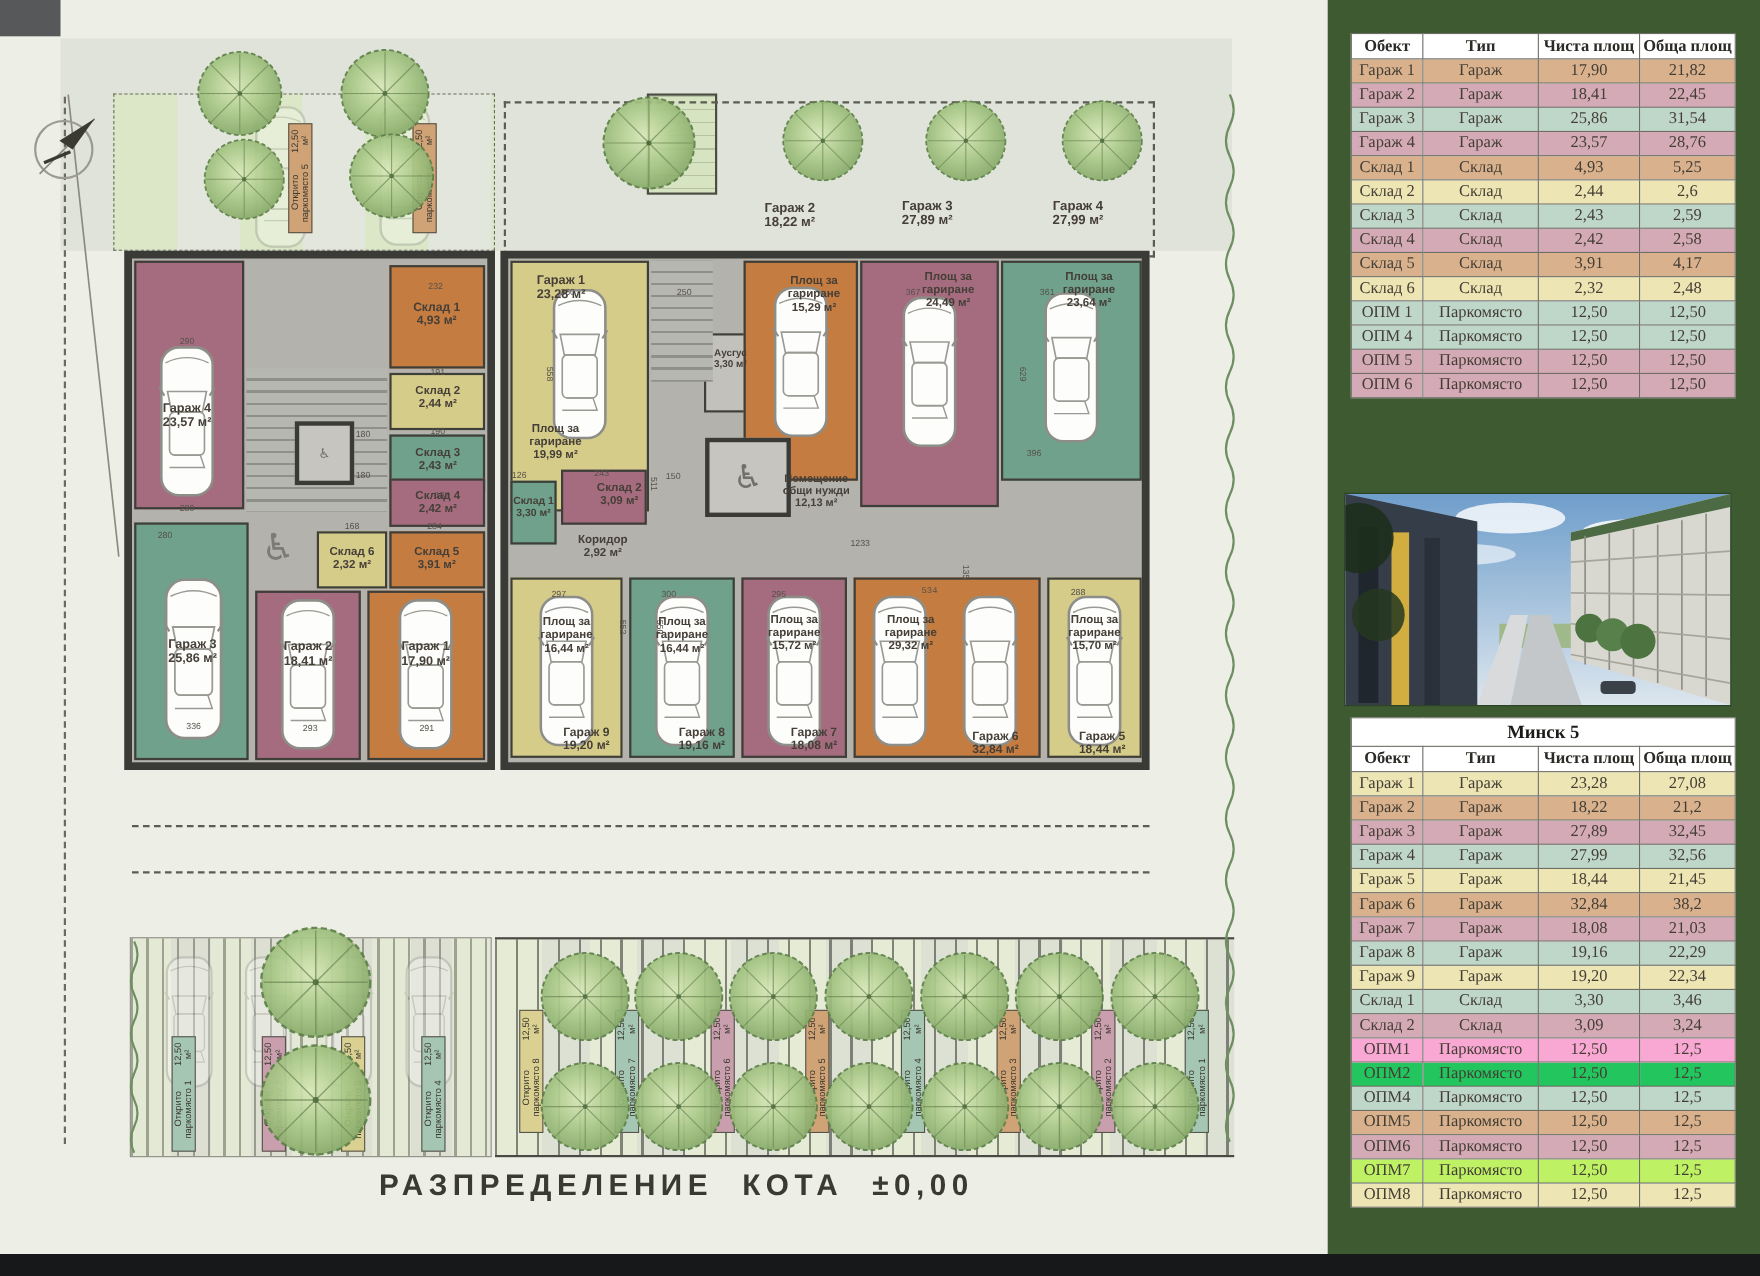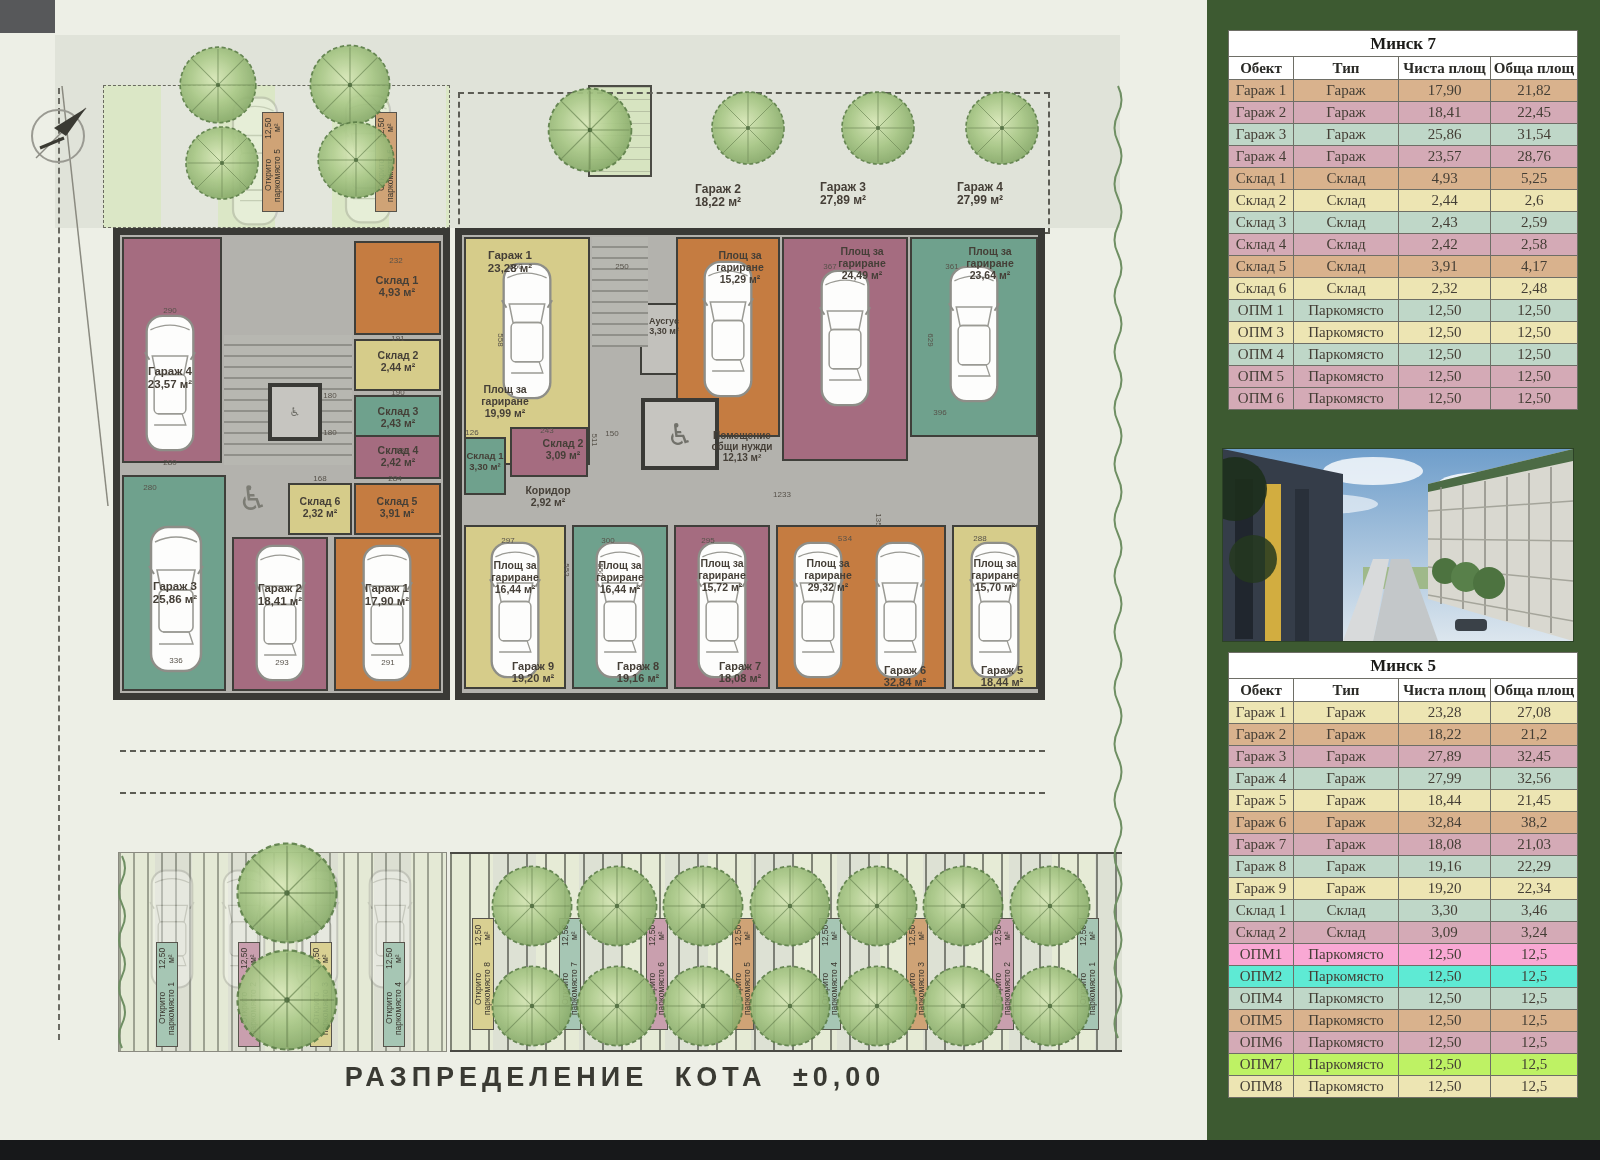--- a/index.html
+++ b/index.html
@@ -519,23 +519,20 @@
 
 <div class="abs" id="right-panel"></div>
 <table class="rt" style="left:1228px;top:30px">
     <colgroup>
       <col style="width:65px">
       <col style="width:105px">
       <col style="width:92px">
       <col style="width:87px">
     </colgroup>
     <tbody>
-      <tr class="t-title">
-        <td colspan="4">Минск 7</td>
-      </tr>
       <tr class="t-head">
         <td>Обект</td>
         <td>Тип</td>
         <td>Чиста площ</td>
         <td>Обща площ</td>
       </tr>
       <tr style="background:#d9b28d">
         <td>Гараж 1</td>
         <td>Гараж</td>
         <td>17,90</td>
@@ -590,26 +587,20 @@
         <td>4,17</td>
       </tr>
       <tr style="background:#ede5b3">
         <td>Склад 6</td>
         <td>Склад</td>
         <td>2,32</td>
         <td>2,48</td>
       </tr>
       <tr style="background:#bfd7c8">
         <td>ОПМ 1</td>
-        <td>Паркомясто</td>
-        <td>12,50</td>
-        <td>12,50</td>
-      </tr>
-      <tr style="background:#ede5b3">
-        <td>ОПМ 3</td>
         <td>Паркомясто</td>
         <td>12,50</td>
         <td>12,50</td>
       </tr>
       <tr style="background:#bfd7c8">
         <td>ОПМ 4</td>
         <td>Паркомясто</td>
         <td>12,50</td>
         <td>12,50</td>
       </tr>
@@ -753,21 +744,21 @@
         <td>Склад</td>
         <td>3,09</td>
         <td>3,24</td>
       </tr>
       <tr style="background:#f9a8d4">
         <td>ОПМ1</td>
         <td>Паркомясто</td>
         <td>12,50</td>
         <td>12,5</td>
       </tr>
-      <tr style="background:#5eead4">
+      <tr style="background:#22c55e">
         <td>ОПМ2</td>
         <td>Паркомясто</td>
         <td>12,50</td>
         <td>12,5</td>
       </tr>
       <tr style="background:#bfd7c8">
         <td>ОПМ4</td>
         <td>Паркомясто</td>
         <td>12,50</td>
         <td>12,5</td>

